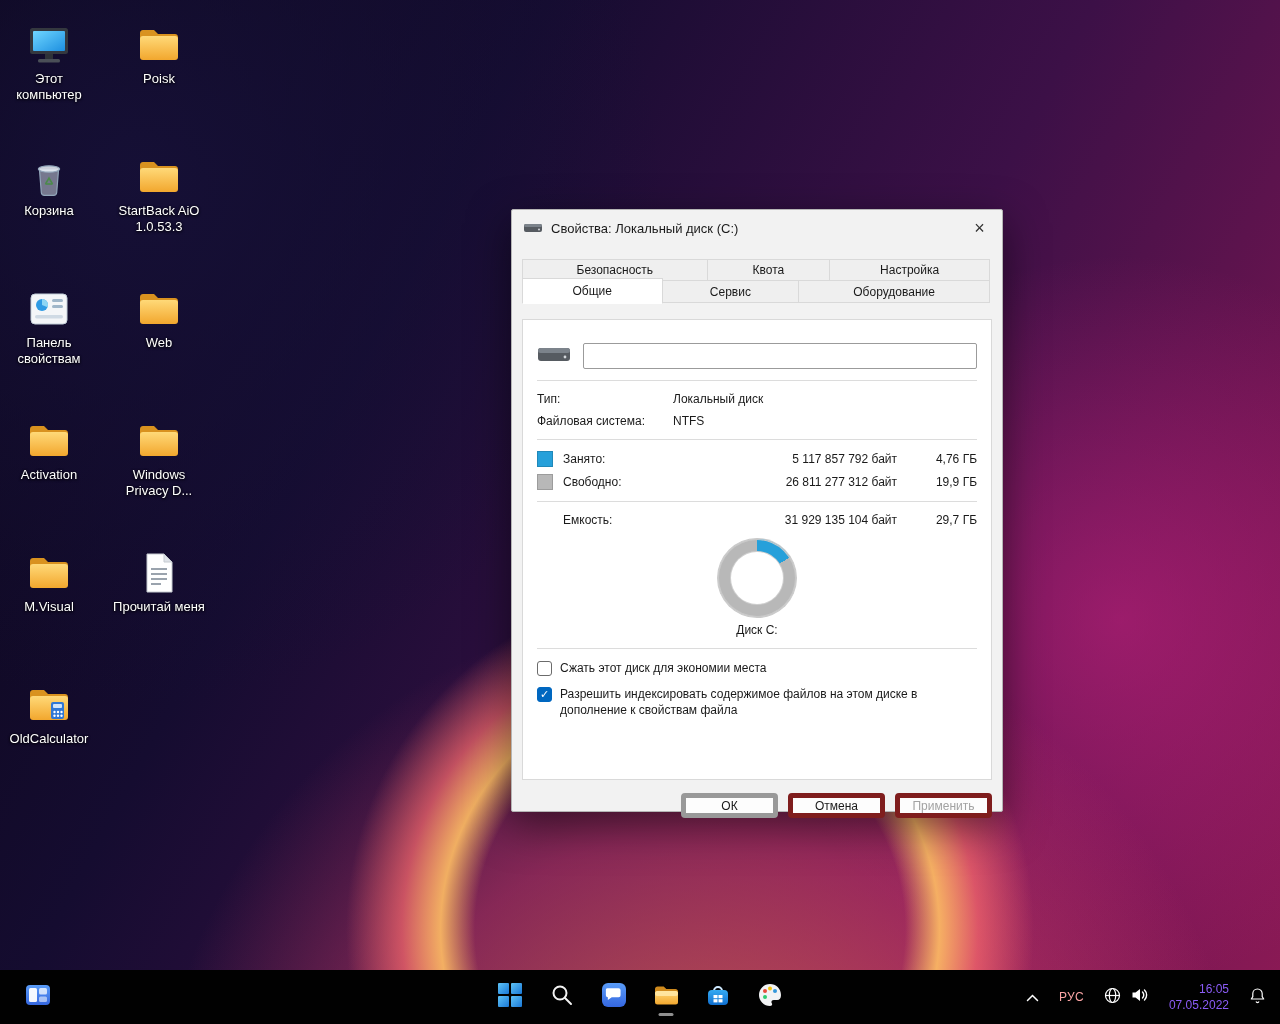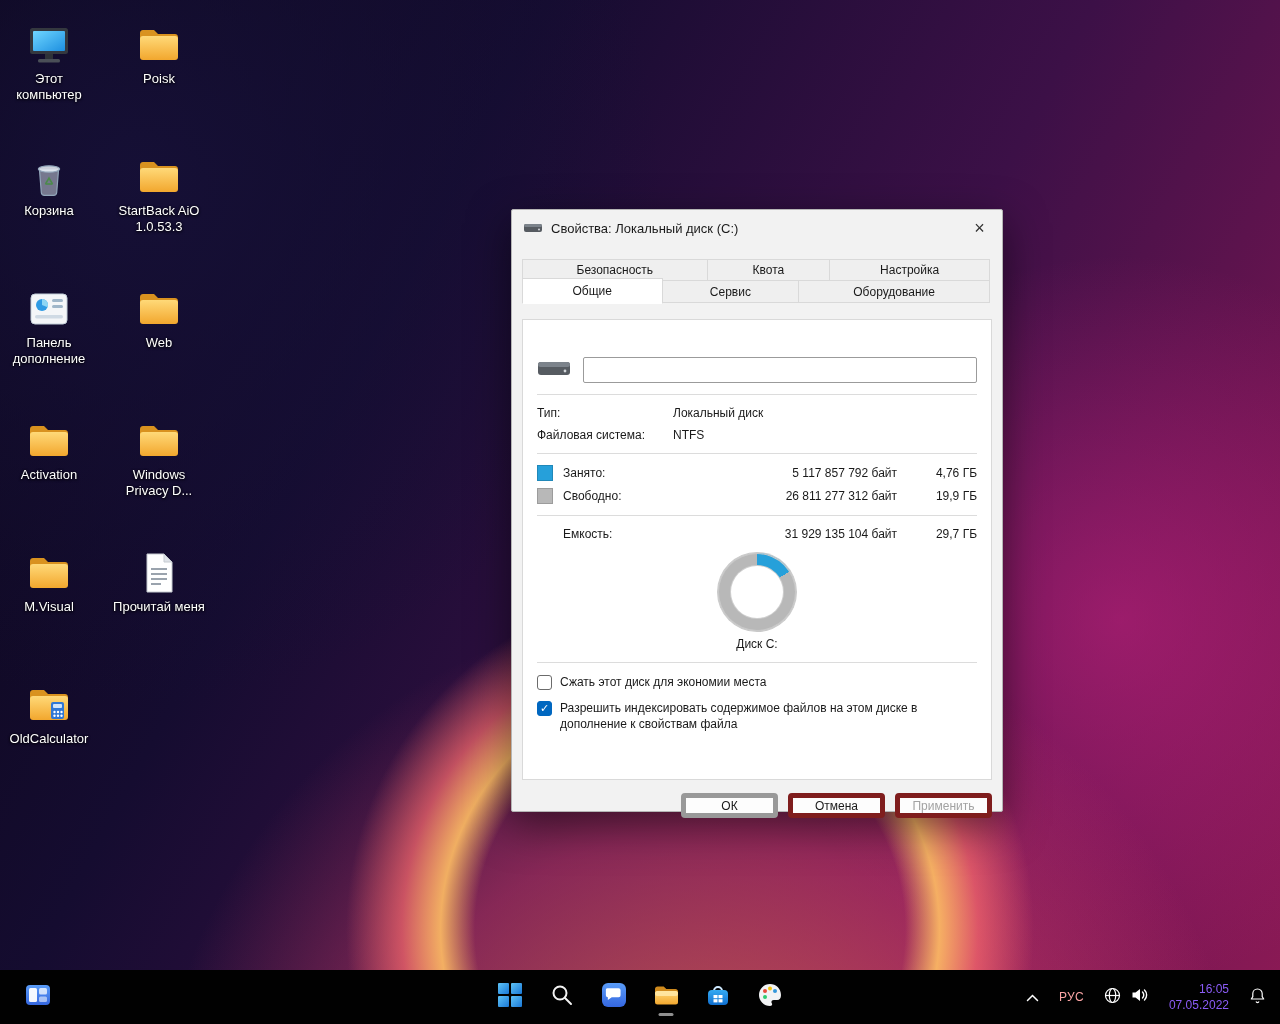--- a/index.html
+++ b/index.html
@@ -37,21 +37,21 @@
   .tab-row { display:flex; }
   .tab { height:22px; display:flex; align-items:center; justify-content:center;
          background:#efefef; border:1px solid #d9d9d9; margin-left:-1px; font-size:12px; color:#1a1a1a; }
   .tab:first-child { margin-left:0; }
   .tab-row.front .tab { height:23px; margin-top:-1px; }
   .tab-row.front .tab.active { background:#fff; height:26px; margin-top:-3px; border-bottom:1px solid #fff;
                                margin-bottom:-1px; position:relative; z-index:3; }
   .wb1{width:39.5%;} .wb2{width:26.3%;} .wb3{width:34.2%;}
   .wf1{width:29.9%;} .wf2{width:29.3%;} .wf3{width:40.8%;}
 
-  .panel { margin:0 10px; background:#fff; border:1px solid #d9d9d9; height:461px; padding:17px 14px; position:relative; }
+  .panel { margin:0 10px; background:#fff; border:1px solid #d9d9d9; height:461px; padding:3px 14px; position:relative; }
   .label-row { display:flex; align-items:center; gap:12px; margin-top:20px; }
   .label-row input { flex:1; height:26px; border:1px solid #9b9b9b; border-radius:2px; background:#fff;
                      font:12px "Liberation Sans",sans-serif; padding:0 6px; outline:none; }
   .sep { height:1px; background:#dcdcdc; margin:11px 0; }
   .frow { display:grid; grid-template-columns:136px 1fr; margin:8px 0; }
   .urow { display:grid; grid-template-columns:26px 1fr 152px 80px; align-items:center; margin:7px 0; }
   .urow .bytes { text-align:right; } .urow .size { text-align:right; }
   .swatch { width:16px; height:16px; display:inline-block; border:1px solid rgba(0,0,0,.15); }
   .donut { width:78px; height:78px; border-radius:50%; margin:12px auto 6px; position:relative;
            box-shadow:0 0 0 1px #c9c9c9 inset, 0 0 0 1px #c9c9c9; }
@@ -146,21 +146,21 @@
       <div class="ig">
         <svg width="48" height="48" viewBox="0 0 48 48">
             <rect x="6" y="9" width="36" height="30" rx="4" fill="#f4f6f8" stroke="#c3cfd9"></rect>
             <circle cx="17" cy="20" r="6" fill="#2f9be4"></circle>
             <path d="M17 20V14a6 6 0 0 1 5.6 8.2z" fill="#8ed6f4"></path>
             <rect x="27" y="14" width="11" height="3" rx="1.5" fill="#9fb6c9"></rect>
             <rect x="27" y="20" width="11" height="3" rx="1.5" fill="#9fb6c9"></rect>
             <rect x="10" y="30" width="28" height="3.5" rx="1.75" fill="#cfdae4"></rect>
           </svg>
       </div>
-      <div class="ilabel">Панель дополнение</div>
+      <div class="ilabel">Панель свойствам</div>
     </div>
 
     <div class="dicon">
       <div class="ig">
         <svg width="48" height="48" viewBox="0 0 48 48">
             <path d="M5 12c0-1.7 1.3-3 3-3h11l4 4h17c1.7 0 3 1.3 3 3v3H5z" fill="#d9921f"></path>
             <rect x="5" y="15" width="38" height="24" rx="3" fill="url(#gradFolder)"></rect>
           </svg>
       </div>
       <div class="ilabel">Activation</div>

